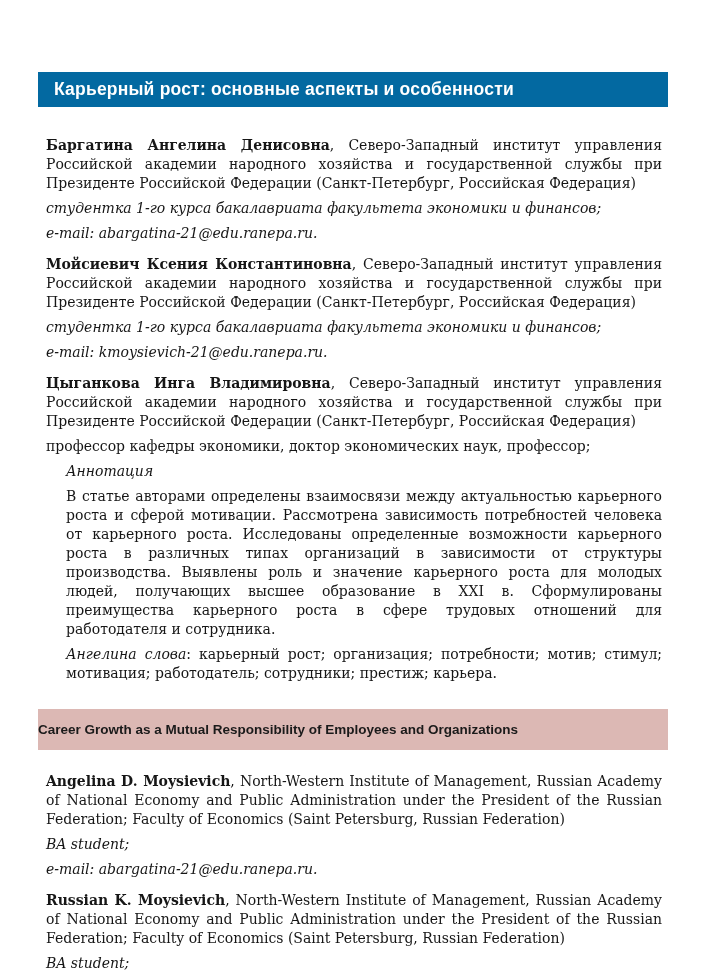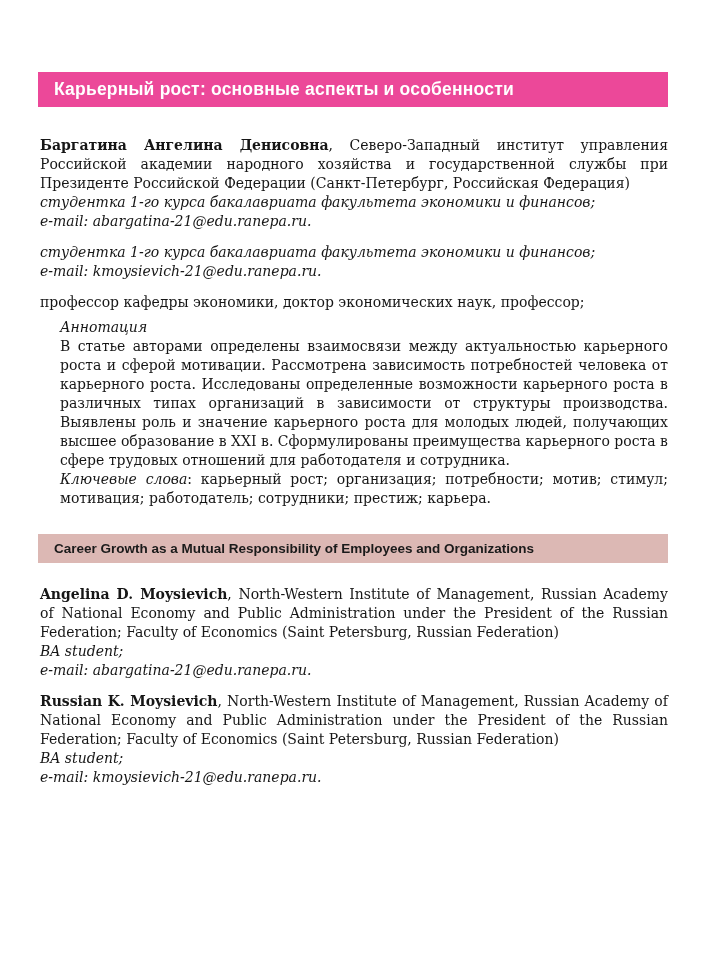--- a/index.html
+++ b/index.html
@@ -26,67 +26,69 @@
     font-weight: bold;
   }
   .banner-ru {
     height: 35px;
     padding: 0 16px;
     font-size: 17.5px;
     letter-spacing: 0.2px;
     margin-bottom: 29px;
   }
   .banner-en {
-    height: 29px;
-    padding: 0 16px;
+    height: 41px;
+    padding: 0 0;
     font-size: 13.5px;
     margin-top: 26px;
     margin-bottom: 22px;
   }
-  p { margin: 0; }
+  p { margin: 6px; }
   .block { margin-bottom: 12px; }
   .block-supervisor { margin-bottom: 6px; }
   .affil { text-align: justify; }
   .affil .name { font-weight: bold; }
   .italic { font-style: italic; }
   .bold-italic { font-weight: bold; font-style: italic; }
   .abstract {
     margin-left: 20px;
     text-align: justify;
   }
   .abstract .heading { font-style: italic; text-align: left; }
 </style>
 </head>
 <body>
 
 <div class="page">
 
-  <div class="banner banner-ru" style="background: #ec4899; color: rgb(255, 255, 255);">
+  <div class="banner banner-ru" style="background: #0369a1; color: rgb(255, 255, 255);">
     <span>Карьерный рост: основные аспекты и особенности</span>
   </div>
 
   <section class="block">
     <p class="affil"><span class="name">Баргатина Ангелина Денисовна</span><span>, Северо-Западный институт управления Российской академии народного хозяйства и государственной службы при Президенте Российской Федерации (Санкт-Петербург, Российская Федерация)</span></p>
     <p class="italic">студентка 1-го курса бакалавриата факультета экономики и финансов;</p>
     <p class="italic">e-mail: abargatina-21@edu.ranepa.ru.</p>
   </section>
 
   <section class="block">
+    <p class="affil"><span class="name">Мойсиевич Ксения Константиновна</span><span>, Северо-Западный институт управления Российской академии народного хозяйства и государственной службы при Президенте Российской Федерации (Санкт-Петербург, Российская Федерация)</span></p>
     <p class="italic">студентка 1-го курса бакалавриата факультета экономики и финансов;</p>
     <p class="italic">e-mail: kmoysievich-21@edu.ranepa.ru.</p>
   </section>
 
   <section class="block block-supervisor">
+    <p class="affil"><span class="name">Цыганкова Инга Владимировна</span><span>, Северо-Западный институт управления Российской академии народного хозяйства и государственной службы при Президенте Российской Федерации (Санкт-Петербург, Российская Федерация)</span></p>
     <p>профессор кафедры экономики, доктор экономических наук, профессор;</p>
   </section>
 
   <section class="abstract">
     <p class="heading">Аннотация</p>
     <p>В статье авторами определены взаимосвязи между актуальностью карьерного роста и сферой мотивации. Рассмотрена зависимость потребностей человека от карьерного роста. Исследованы определенные возможности карьерного роста в различных типах организаций в зависимости от структуры производства. Выявлены роль и значение карьерного роста для молодых людей, получающих высшее образование в XXI в. Сформулированы преимущества карьерного роста в сфере трудовых отношений для работодателя и сотрудника.</p>
-    <p><span class="italic">Ключевые слова</span><span>: карьерный рост; организация; потребности; мотив; стимул; мотивация; работодатель; сотрудники; престиж; карьера.</span></p>
+    <p><span class="italic">Ангелина слова</span><span>: карьерный рост; организация; потребности; мотив; стимул; мотивация; работодатель; сотрудники; престиж; карьера.</span></p>
   </section>
 
   <div class="banner banner-en" style="background: rgb(220, 184, 180); color: rgb(26, 26, 26);">
     <span>Career Growth as a Mutual Responsibility of Employees and Organizations</span>
   </div>
 
   <section class="block">
     <p class="affil"><span class="name">Angelina D. Moysievich</span><span>, North-Western Institute of Management, Russian Academy of National Economy and Public Administration under the President of the Russian Federation; Faculty of Economics (Saint Petersburg, Russian Federation)</span></p>
     <p class="italic">BA student;</p>
     <p class="italic">e-mail: abargatina-21@edu.ranepa.ru.</p>

